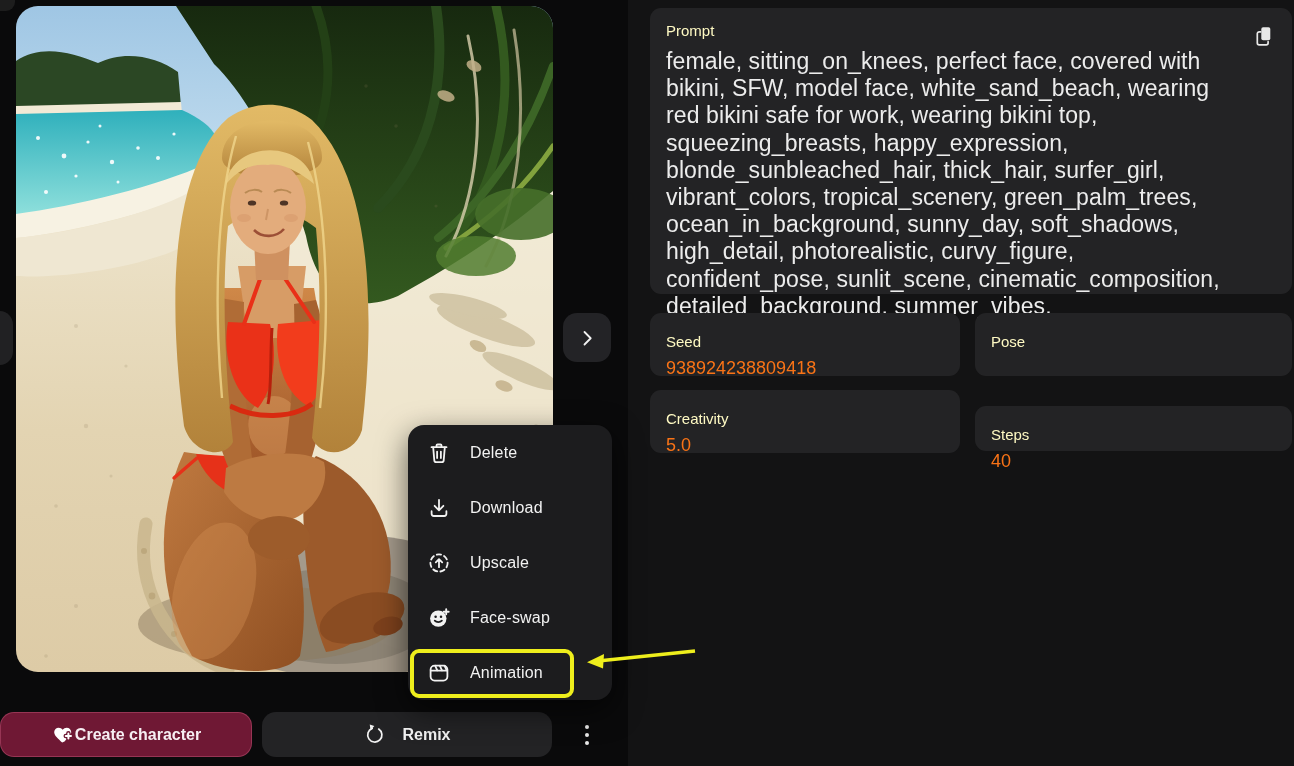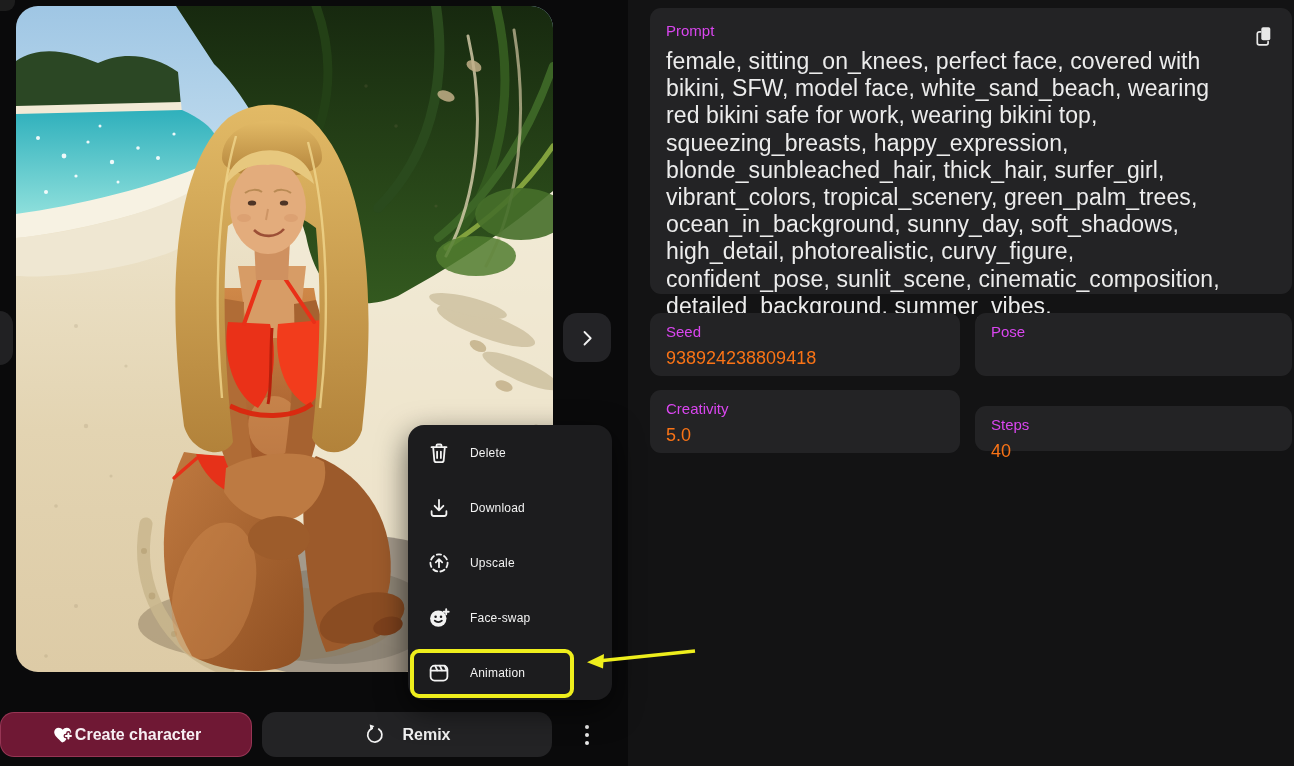--- a/index.html
+++ b/index.html
@@ -20,21 +20,21 @@
     border-radius:14px; display:flex; align-items:center; justify-content:center;
     cursor:pointer; }
 
   
   #context-menu { left:408px; top:425px; width:204px; height:275px; background:#1c1c1e;
     border-radius:16px; box-shadow:0 10px 30px rgba(0,0,0,.6); z-index:5; }
   .menu-item { position:relative; height:55px; display:flex; align-items:center;
     padding-left:19px; gap:19px; cursor:pointer; }
   .menu-item .mi-icon { width:24px; height:24px; display:flex; align-items:center;
     justify-content:center; }
-  .menu-item .mi-label { color:#f2f2f2; font-size:12px; font-weight:500;
+  .menu-item .mi-label { color:#f2f2f2; font-size:16px; font-weight:500;
     letter-spacing:.2px; }
   #animation-highlight { left:2px; top:224px; width:164px; height:49px;
     border:4px solid #eeee1c; border-radius:9px; z-index:6; pointer-events:none; }
   #annotation-arrow { left:578px; top:638px; width:132px; height:36px; z-index:7;
     pointer-events:none; }
 
   
   #create-character-btn { left:0; top:712px; width:252px; height:45px;
     background:#6f1834; border:1px solid rgba(255,130,170,.28); border-radius:14px;
     display:flex; align-items:center; justify-content:center; 
@@ -44,26 +44,26 @@
     gap:16px; color:#f2f2f2; font-size:16px; font-weight:600; cursor:pointer; }
   #kebab-btn { left:574px; top:712px; width:26px; height:45px; display:flex;
     flex-direction:column; align-items:center; justify-content:center; gap:4px;
     cursor:pointer; }
   #kebab-btn i { width:4px; height:4px; border-radius:50%; background:#e9e9e9; }
 
   
   #details-panel { left:628px; top:0; width:666px; height:766px; background:#131314; }
   .card { position:absolute; background:#232325; border-radius:11px; }
   #prompt-card { left:22px; top:8px; width:642px; height:286px; padding:14px 16px; }
-  .field-label { color:#d946ef; font-size:15px; }
+  .field-label { color:#fef9c3; font-size:15px; }
   #prompt-text { margin-top:9px; width:556px; color:#ececec; font-size:23px;
     line-height:27.2px; letter-spacing:.1px; }
   #copy-btn { position:absolute; right:13px; top:13px; width:30px; height:30px;
     display:flex; align-items:center; justify-content:center; cursor:pointer; }
-  .param-card { padding:10px 16px; }
+  .param-card { padding:20px 16px; }
   .param-value { margin-top:8px; color:#f97316; font-size:18px; }
   #field-seed       { left:22px;  top:313px; width:310px; height:63px; }
   #field-pose       { left:347px; top:313px; width:317px; height:63px; }
   #field-creativity { left:22px;  top:390px; width:310px; height:63px; }
   #field-steps      { left:347px; top:406px; width:317px; height:45px; }
 
   svg .wicon { stroke:#f2f2f2; stroke-width:1.8; fill:none; stroke-linecap:round;
     stroke-linejoin:round; }
 </style>
 </head>

